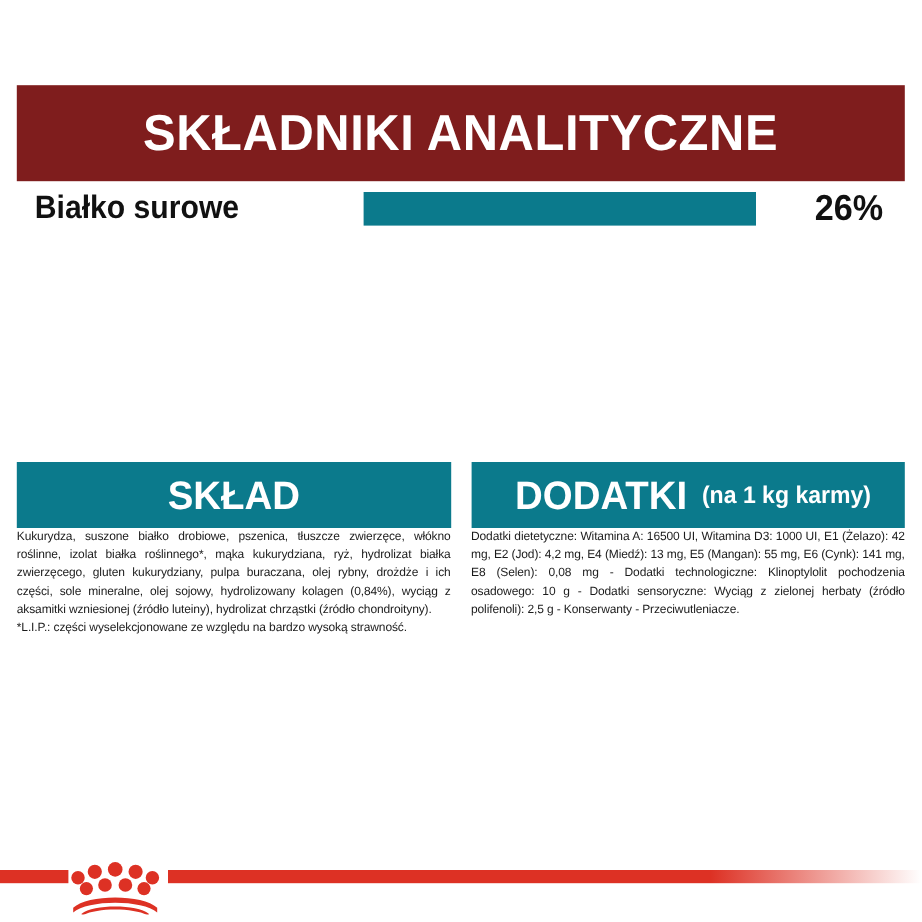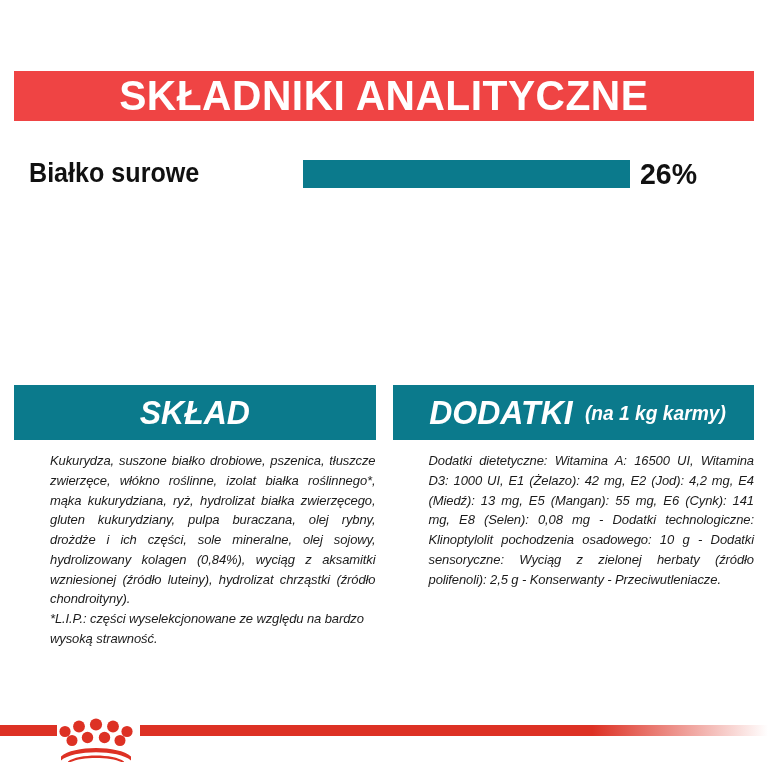--- a/index.html
+++ b/index.html
@@ -20,22 +20,22 @@
     height: 768px;
     background: #ffffff;
   }
 
   
   .analytics-band {
     position: absolute;
     left: 14px;
     top: 71px;
     width: 740px;
-    height: 50px;
-    background: #ef4444;
+    height: 80px;
+    background: #7f1d1d;
     display: flex;
     align-items: center;
     justify-content: center;
   }
   .analytics-band-title {
     color: #ffffff;
     font-family: "Liberation Sans Narrow", "Liberation Sans", sans-serif;
     font-weight: bold;
     font-size: 42px;
     letter-spacing: 0.5px;
@@ -69,20 +69,21 @@
     line-height: 1;
     white-space: nowrap;
     transform: scaleX(0.93);
     transform-origin: left center;
   }
   .bar-track {
     position: absolute;
     left: 288px;
     display: flex;
     align-items: center;
+    gap: 39px;
   }
   .bar-fill {
     height: 28px;
     background: #0b7a8c;
   }
   .bar-value {
     margin-left: 10px;
     color: #111111;
     font-family: "Liberation Sans Narrow", "Liberation Sans", sans-serif;
     font-weight: bold;
@@ -96,21 +97,20 @@
   
   .panels {
     position: absolute;
     left: 0;
     top: 385px;
     width: 768px;
     display: flex;
     gap: 17px;
     padding: 0 14px;
     box-sizing: border-box;
-    font-style: italic;
   }
   .panel {
     width: 362px;
   }
   .panel-head {
     height: 55px;
     background: #0b7a8c;
     display: flex;
     align-items: center;
     justify-content: center;
@@ -134,29 +134,27 @@
     color: #ffffff;
     font-family: "Liberation Sans Narrow", "Liberation Sans", sans-serif;
     font-weight: bold;
     font-size: 20px;
     line-height: 1;
     white-space: nowrap;
     margin-left: 7px;
     transform: scaleX(0.96);
   }
   .panel-body {
-    padding-top: 11px;
     color: #1b1b1b;
     font-family: "Liberation Sans", sans-serif;
-    font-size: 13px;
+    font-size: 10px;
     line-height: 1.52;
     text-align: justify;
     text-justify: inter-word;
     letter-spacing: -0.1px;
-    margin-left: 36px;
   }
   .panel-body p { margin: 0; }
   .panel-body p.no-justify { text-align: left; }
 
   
   .footer {
     position: absolute;
     left: 0;
     top: 714px;
     width: 768px;

